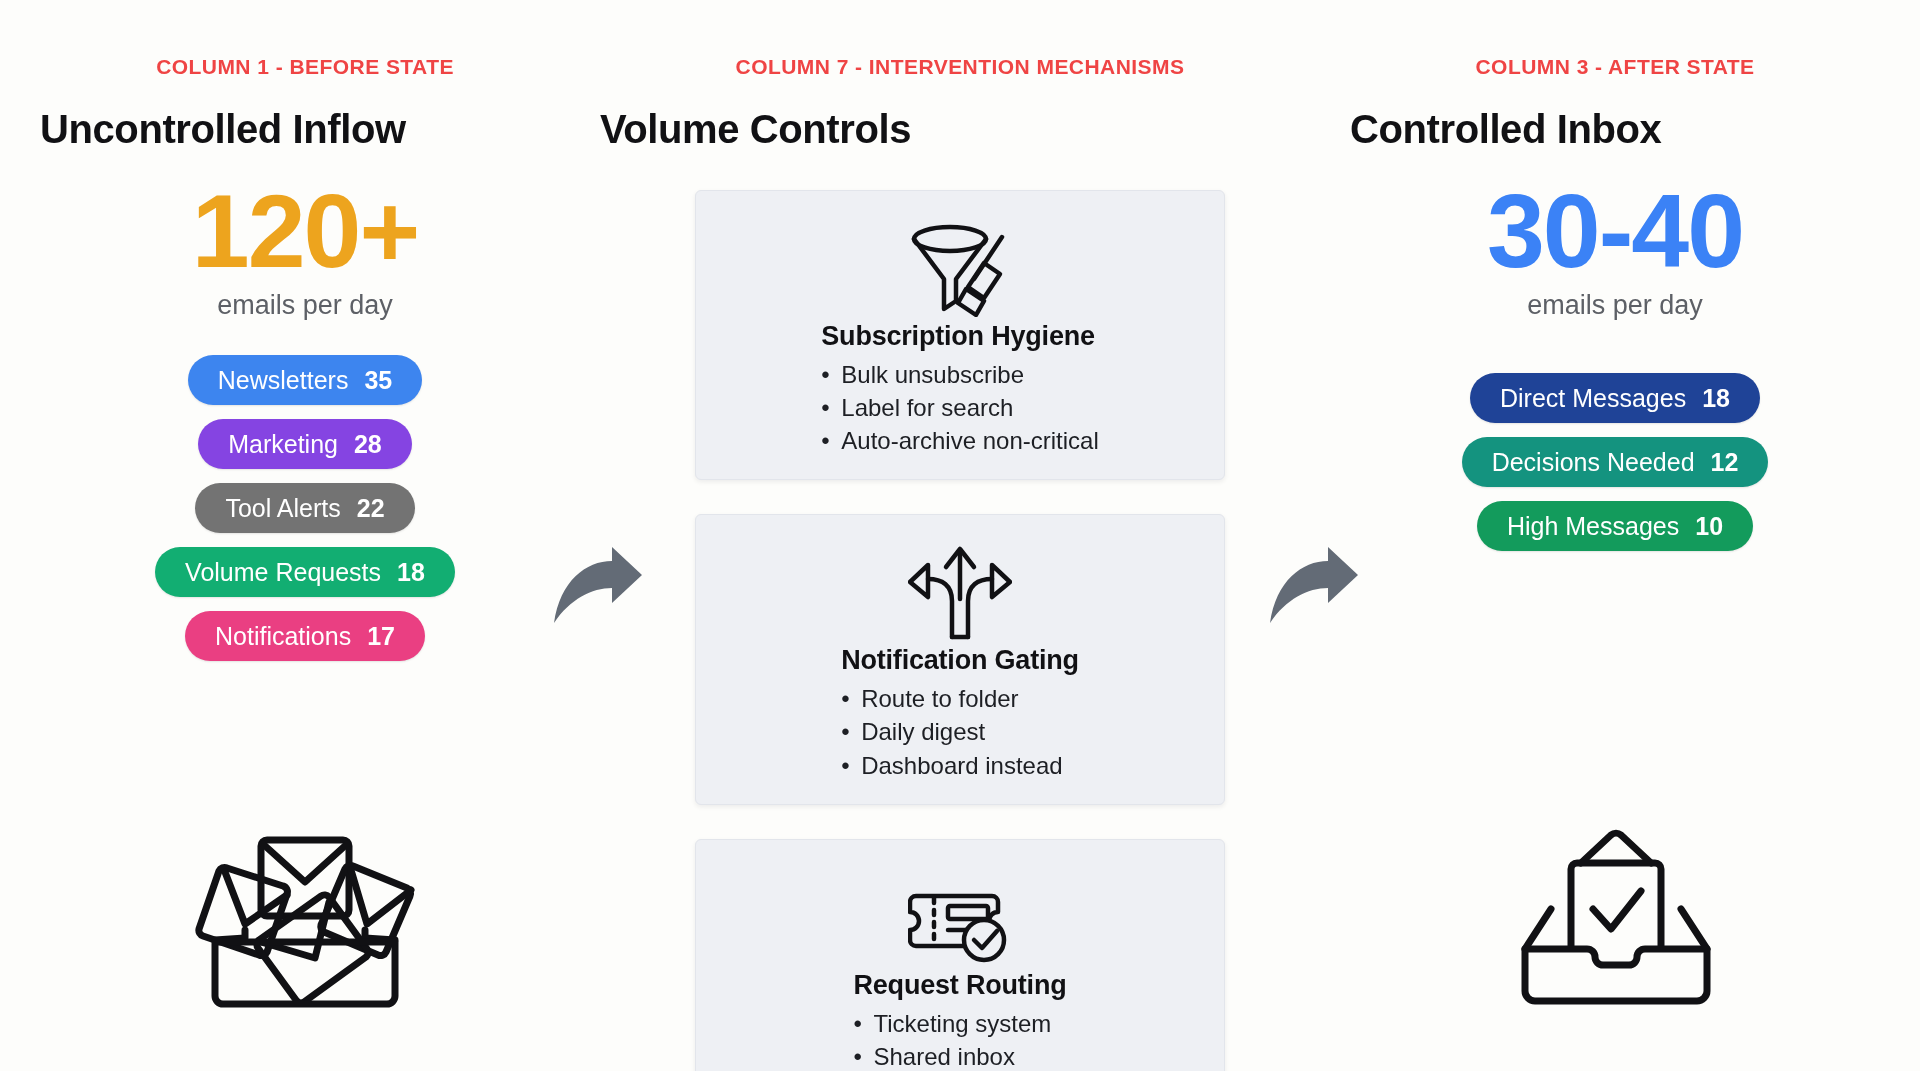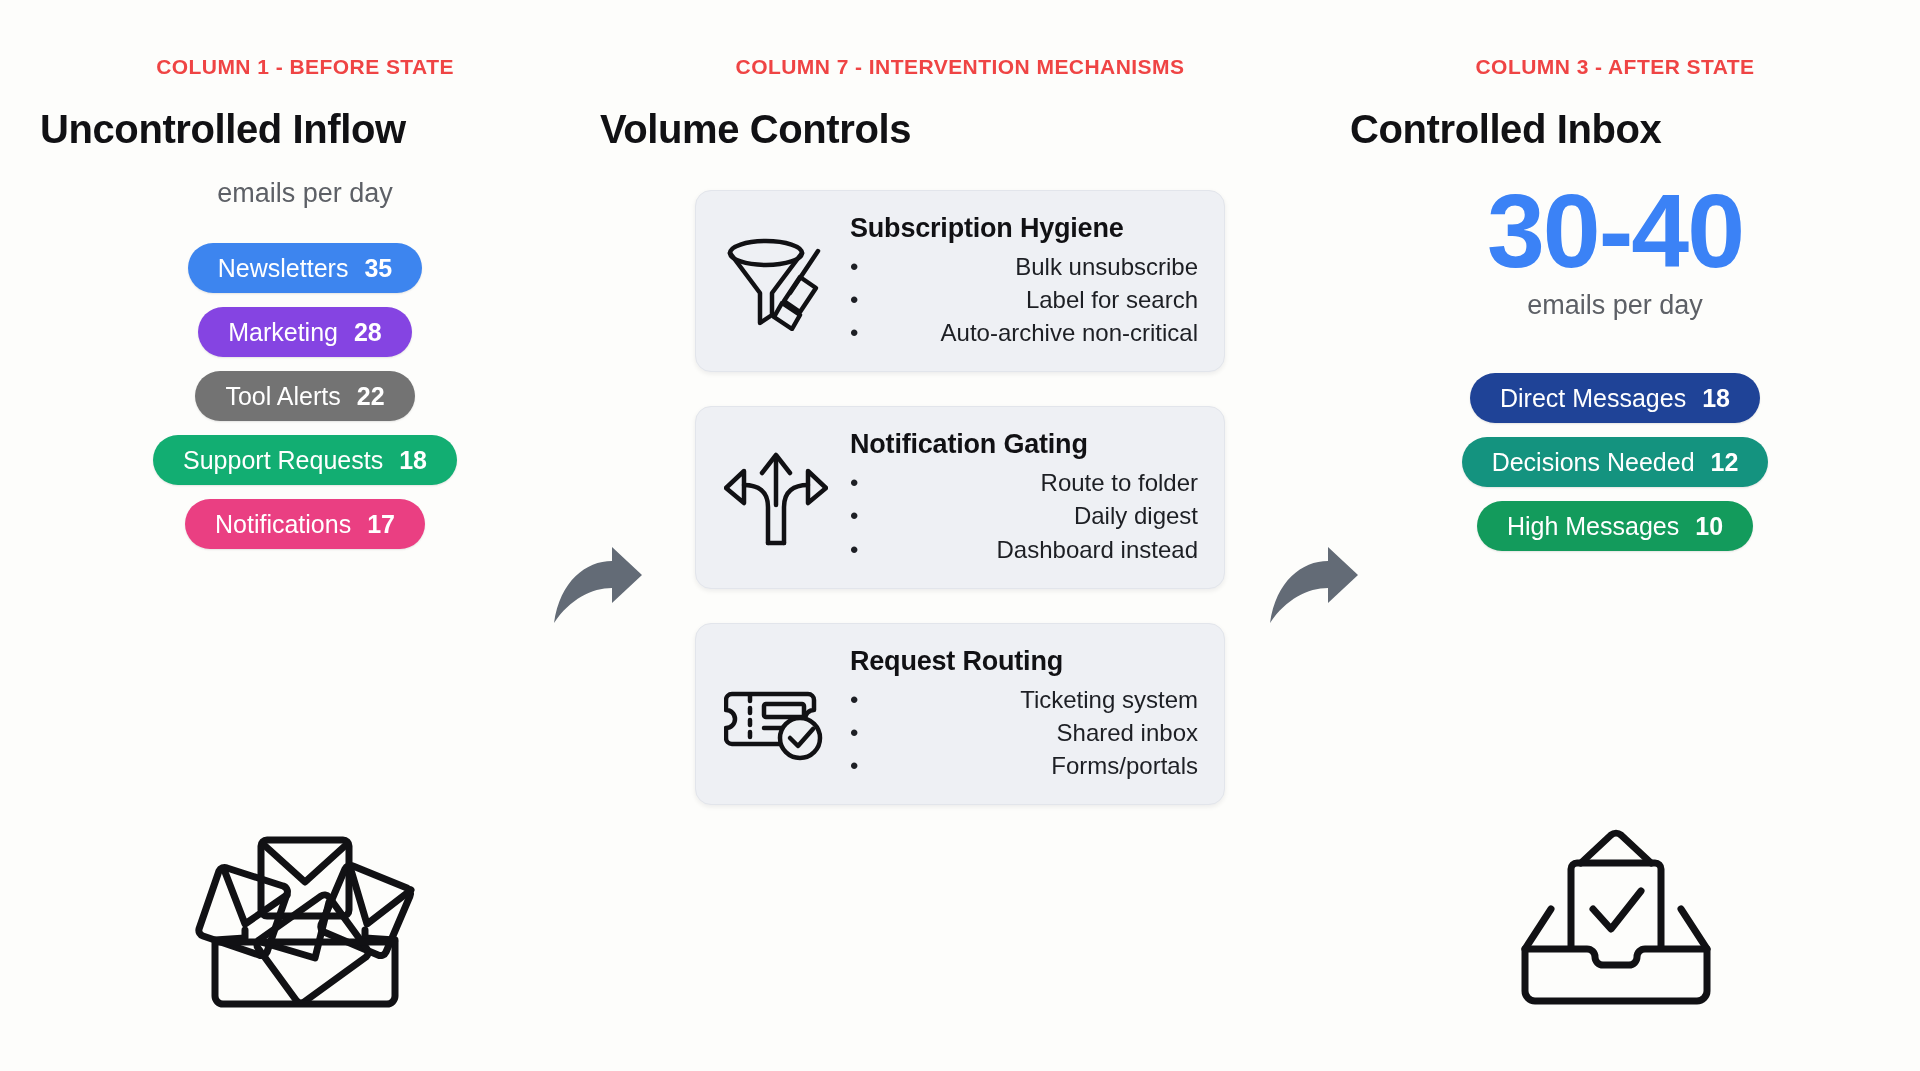--- a/index.html
+++ b/index.html
@@ -94,43 +94,43 @@
     margin-top: 38px;
     display: flex;
     flex-direction: column;
     gap: 34px;
     align-items: center;
   }
   .card {
     width: 530px;
     background: #eef0f4;
     border: 1px solid #e2e5eb;
-    border-radius: 16px;
+    border-radius: 6px;
     padding: 22px 26px;
     display: flex;
     align-items: center;
-    gap: 20px;
     box-shadow: 0 2px 5px rgba(15,20,35,.07);
+    flex-direction: column;
   }
   .card-icon {
     flex: 0 0 108px;
     height: 108px;
     display: flex;
     align-items: center;
     justify-content: center;
   }
   .card-body { flex: 1 1 auto; }
   .card-title {
     font-size: 27px;
     font-weight: 700;
     color: #111114;
     margin-bottom: 6px;
     letter-spacing: -.2px;
   }
-  .card-list { list-style: none; text-align: right; }
+  .card-list { list-style: none; }
   .card-list li {
     font-size: 24px;
     color: #1d1f24;
     line-height: 1.38;
     position: relative;
     padding-left: 20px;
   }
   .card-list li::before {
     content: "•";
     position: absolute;
@@ -146,38 +146,39 @@
 </head>
 <body>
 
 <div id="stage">
 
   <div class="col col-1">
     <div class="col-kicker">COLUMN 1 - BEFORE STATE</div>
     <div class="col-title">Uncontrolled Inflow</div>
 
     <div class="stat-wrap">
+      <div class="stat-num before">120+</div>
       <div class="stat-sub">emails per day</div>
     </div>
 
     <div class="pill-stack">
       <div class="pill" style="background:#3d85ef">
         <span>Newsletters</span>
         <span class="pill-val">35</span>
       </div>
       <div class="pill" style="background:#8544e2">
         <span>Marketing</span>
         <span class="pill-val">28</span>
       </div>
       <div class="pill" style="background:#737373">
         <span>Tool Alerts</span>
         <span class="pill-val">22</span>
       </div>
       <div class="pill" style="background:#12ae72">
-        <span>Support Requests</span>
+        <span>Volume Requests</span>
         <span class="pill-val">18</span>
       </div>
       <div class="pill" style="background:#ea3f82">
         <span>Notifications</span>
         <span class="pill-val">17</span>
       </div>
     </div>
 
     <div class="illus">
       <span>

